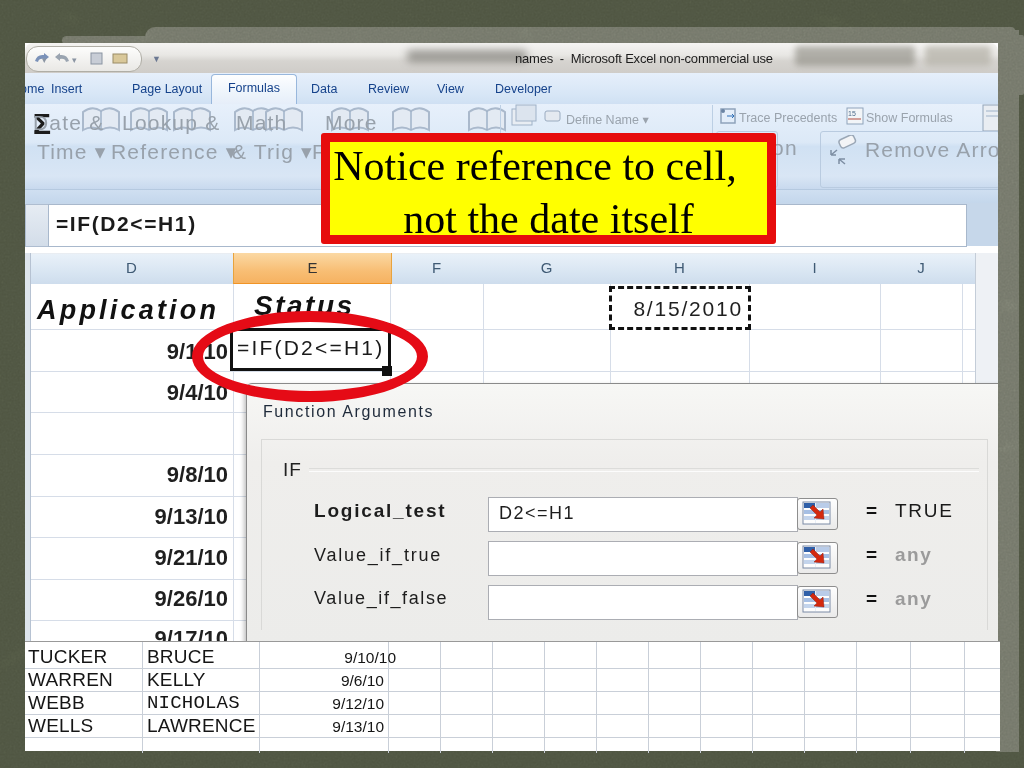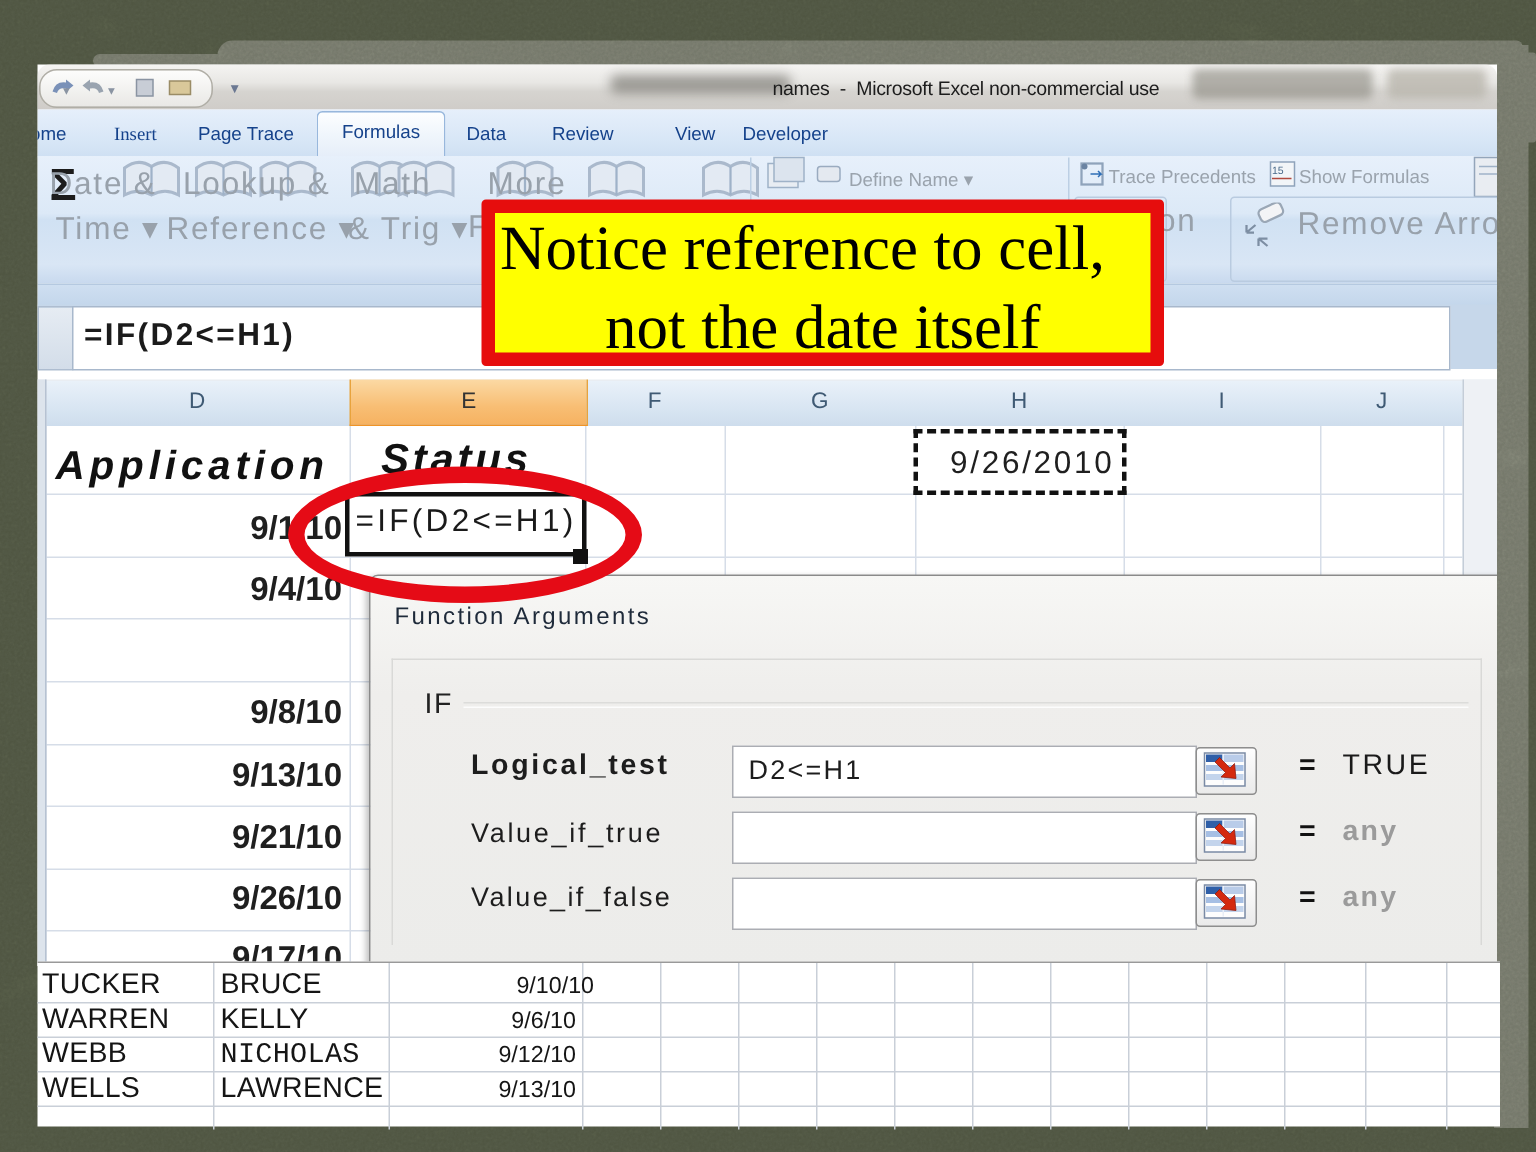--- a/index.html
+++ b/index.html
@@ -127,26 +127,26 @@
     <rect x="84" y="5" width="14" height="9" fill="#d9c89a" stroke="#9a8c66"></rect>
   </svg>
   <div class="abs" style="left:127px;top:11px;font-size:9px;color:#6b7892;">▼</div>
   <div class="blur1" style="left:382px;top:7px;width:120px;height:12px;background:#5e5c55;opacity:0.55;filter:blur(4px);"></div>
   <div class="blur1" style="left:770px;top:3px;width:120px;height:20px;background:#8a887f;opacity:0.6;"></div>
   <div class="blur1" style="left:900px;top:3px;width:66px;height:20px;background:#b9b6ad;opacity:0.8;"></div>
   <div id="wtitle">names&nbsp; -&nbsp; Microsoft Excel non-commercial use</div>
 
   <div id="tabrow"></div>
   <div class="tab" style="left:-14px;">Home</div>
-  <div class="tab" style="left:51px;font-family:Liberation Serif, serif;">Insert</div>
-  <div class="tab" style="left:107px;">Page Trace</div>
+  <div class="tab" style="left:26px;">Insert</div>
+  <div class="tab" style="left:107px;">Page Layout</div>
   <div id="seltab">Formulas</div>
   <div class="tab" style="left:286px;">Data</div>
   <div class="tab" style="left:343px;">Review</div>
-  <div class="tab" style="left:425px;">View</div>
+  <div class="tab" style="left:412px;">View</div>
   <div class="tab" style="left:470px;">Developer</div>
 
   <div id="ribbon"></div>
   <div id="ribbon2"></div>
 
   <svg class="abs" style="left:56px;top:60px;" width="920" height="34" xmlns="http://www.w3.org/2000/svg">
     <defs>
         <g id="bk">
           <path d="M2 27 L2 9 Q11 2 20 8 Q29 2 38 9 L38 27 Q29 22 20 27 Q11 22 2 27 Z" fill="#e3eaf3" stroke="#aab9cc" stroke-width="2"></path>
           <line x1="20" y1="8" x2="20" y2="27" stroke="#9fb2c8" stroke-width="1.5"></line>
@@ -234,21 +234,21 @@
     <div class="hline" style="top:128px;"></div>
     <div class="hline" style="top:170px;"></div>
     <div class="hline" style="top:212px;"></div>
     <div class="hline" style="top:253px;"></div>
     <div class="hline" style="top:295px;"></div>
     <div class="hline" style="top:336px;"></div>
   </div>
   <div class="abs" style="left:229px;top:247px;font-size:28px;font-weight:bold;font-style:italic;letter-spacing:2.5px;color:#111;">Status</div>
   <div class="abs" style="left:12px;top:252px;font-size:27px;font-weight:bold;font-style:italic;letter-spacing:3.2px;color:#111;">Application</div>
   <div id="h1box"></div>
-  <div id="h1txt">9/26/2010</div>
+  <div id="h1txt">8/15/2010</div>
   <div class="dcell" style="left:5px;top:296px;">9/1/10</div>
   <div class="dcell" style="left:5px;top:337px;">9/4/10</div>
   <div class="dcell" style="left:5px;top:419px;">9/8/10</div>
   <div class="dcell" style="left:5px;top:461px;">9/13/10</div>
   <div class="dcell" style="left:5px;top:502px;">9/21/10</div>
   <div class="dcell" style="left:5px;top:543px;">9/26/10</div>
   <div class="dcell" style="left:5px;top:583px;">9/17/10</div>
   <div id="sliver"></div>
   <div id="scrollr"></div>
   <div id="e2box"></div>

